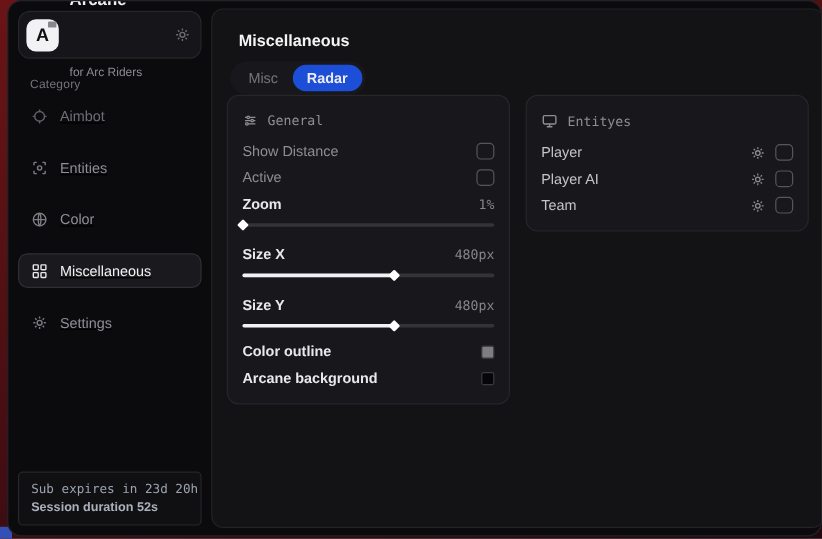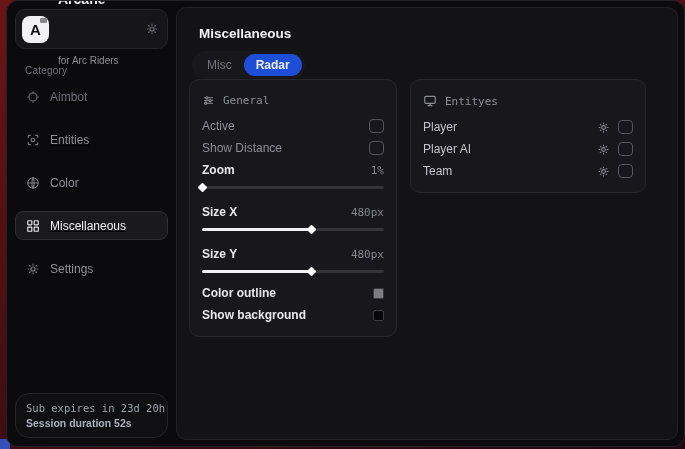--- a/index.html
+++ b/index.html
@@ -40,21 +40,21 @@
     border-radius:8px; border:1px solid transparent; color:#8f8f96; font-size:12px;
   }
   .nav-item .nicon{ display:flex; color:#7c7c84; }
   .nav-item.dim{ color:#6e6e75; } .nav-item.dim .nicon{ color:#5e5e66; }
   .nav-item.selected{
     background:#1a1a1e; border-color:#2e2e34; color:#f2f2f4;
   }
   .nav-item.selected .nicon{ color:#e8e8ea; }
   .sub-card{
     position:absolute; left:8px; right:8px; bottom:8px;
-    border:1px solid #26262b; border-radius:14px; background:#101013;
+    border:1px solid #26262b; border-radius:4px; background:#101013;
     padding:8px 10px;
   }
   .sub-line1{ font-family:"DejaVu Sans Mono", monospace; font-size:10.5px; color:#9aa2ae; margin-bottom:3px; white-space:nowrap; }
   .sub-line2{ font-size:10.5px; font-weight:700; color:#aab1bd; }
   
   .main{
     flex:1; margin:6px 6px 6px 0;
     background:#131316; border:1px solid #232327; border-radius:10px;
     padding:14px 12px; position:relative;
   }
@@ -63,21 +63,21 @@
     display:inline-flex; background:#18181c;
     border-radius:999px; padding:3px; margin-left:3px; 
   }
   .tab{ font-size:12px; padding:4px 12px; border-radius:999px; color:#75757c; }
   .tab.active{ background:#1d4ed8; color:#ededf0; font-weight:600; }
   .panels{ display:flex; align-items:flex-start; gap:13px; }
   .panel{
     background:#18181c; border:1px solid #26262b; border-radius:10px;
     padding:10px 12px 10px 12px;
   }
-  .panel-general{ width:208px; }
+  .panel-general{ width:236px; }
   .panel-entities{ width:236px; }
   .panel-head{
     display:flex; align-items:center; gap:8px;
     font-family:"DejaVu Sans Mono", monospace; font-size:11px; color:#8d8d95;
     margin:4px 0 8px 0;
   }
   .panel-head .picon{ display:flex; color:#8d8d95; }
   .row{ display:flex; align-items:center; justify-content:space-between; height:22px; }
   .lbl-dim{ font-size:12px; color:#8d8d94; }
   .lbl-strong{ font-size:12px; font-weight:700; color:#e9e9ec; }
@@ -200,26 +200,26 @@
               <path d="M4 7h16M4 12h16M4 17h16"></path>
               <circle cx="9" cy="7" r="2" fill="#18181c"></circle>
                 <circle cx="15" cy="12" r="2" fill="#18181c"></circle>
                 <circle cx="7" cy="17" r="2" fill="#18181c"></circle>
             </svg>
           </span>
           <span>General</span>
         </div>
 
         <div class="row">
+          <span class="lbl-dim">Show Distance</span>
+          <span class="checkbox"></span>
+        </div>
+
+        <div class="row">
           <span class="lbl-dim">Active</span>
-          <span class="checkbox"></span>
-        </div>
-
-        <div class="row">
-          <span class="lbl-dim">Show Distance</span>
           <span class="checkbox"></span>
         </div>
 
         <div class="row">
           <span class="lbl-strong">Zoom</span>
           <span class="val">1%</span>
         </div>
         <div class="slider">
           <div class="track"></div>
           <div class="fill" style="width: 0%;"></div>
@@ -247,21 +247,21 @@
           <div class="fill" style="width: 60%;"></div>
           <div class="handle" style="left: 60%;"></div>
         </div>
 
         <div class="row">
           <span class="lbl-strong">Color outline</span>
           <span class="swatch" style="background: rgb(125, 125, 131);"></span>
         </div>
 
         <div class="row">
-          <span class="lbl-strong">Show background</span>
+          <span class="lbl-strong">Arcane background</span>
           <span class="swatch" style="background: rgb(6, 6, 8);"></span>
         </div>
       </div>
 
       <div class="panel panel-entities">
         <div class="panel-head">
           <span class="picon">
             <svg width="14" height="14" viewBox="0 0 24 24" fill="none" stroke="currentColor" stroke-width="2">
               <rect x="3" y="4" width="18" height="12" rx="2"></rect>
                 <path d="M8 20h8M12 16v4"></path>

